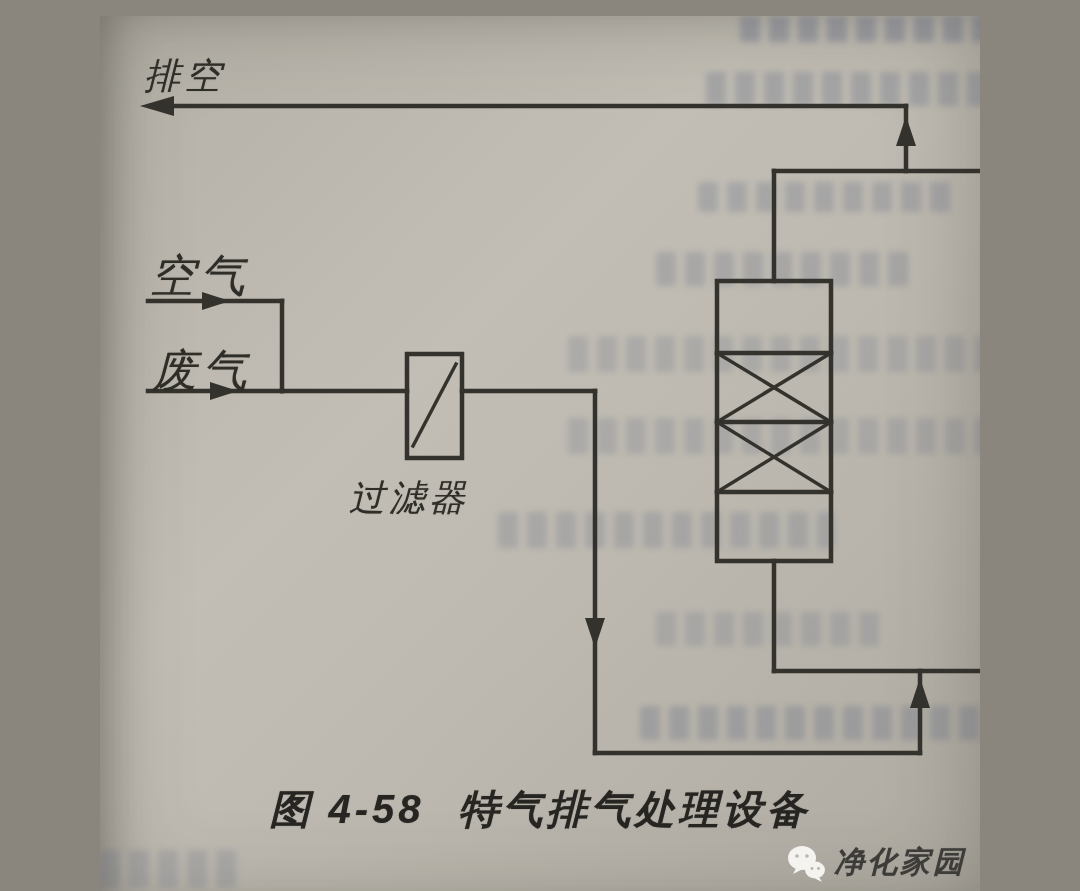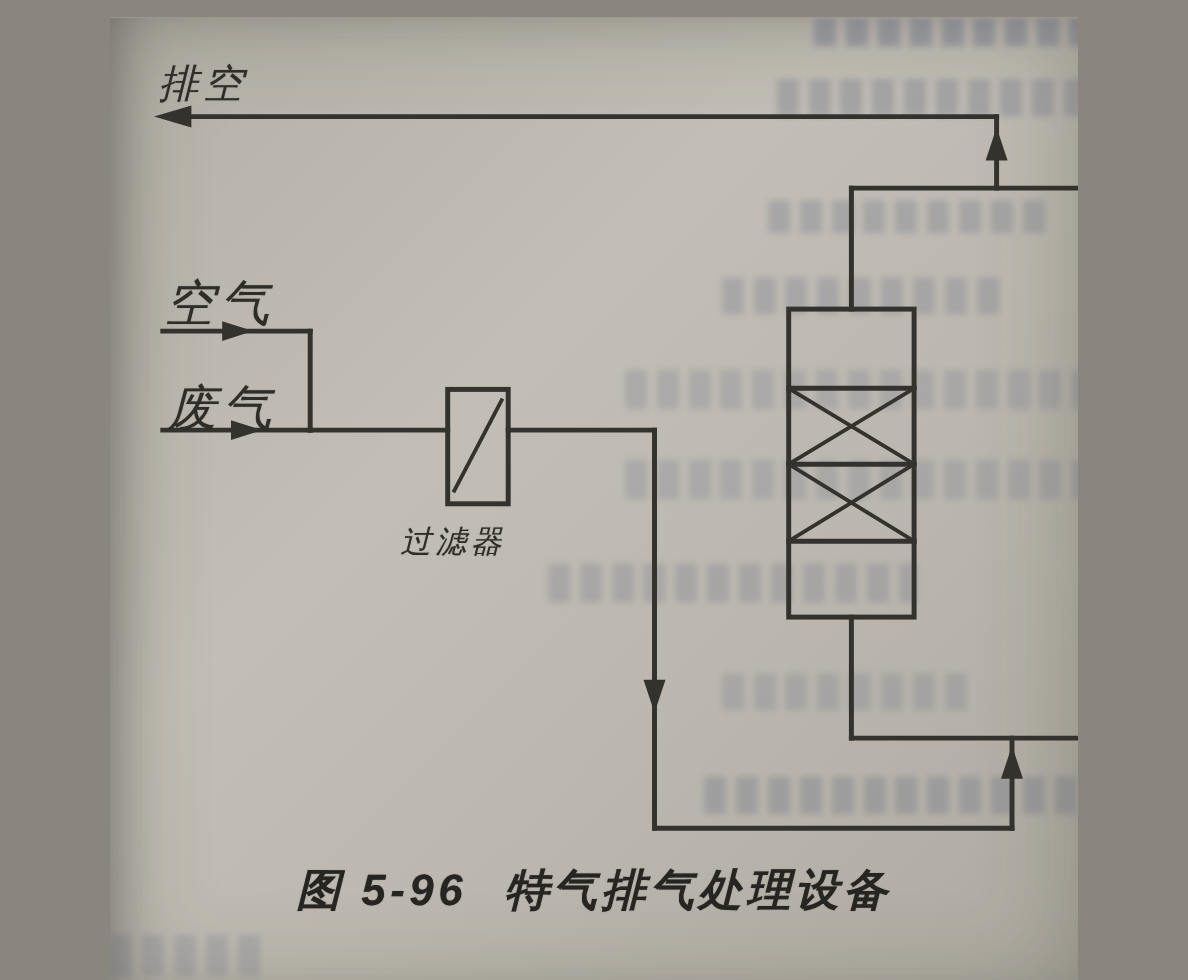--- a/index.html
+++ b/index.html
@@ -34,21 +34,21 @@
     position:absolute;
     color:#2e2d28;
     font-size:45px;
     letter-spacing:5px;
     white-space:nowrap;
     text-shadow:0 0 1px rgba(46,45,40,.45);
   }
   .lbl.vent{left:44px;top:36px;font-size:36px;}
   .lbl.air{left:50px;top:230px;}
   .lbl.waste{left:52px;top:325px;}
-  .lbl.filter{left:264px;top:458px;font-size:28px;letter-spacing:4px;}
+  .lbl.filter{left:249px;top:458px;font-size:36px;letter-spacing:4px;}
   .lbl.adsorber{
     left:1012px;top:294px;
     writing-mode:vertical-rl;
     font-size:36px;letter-spacing:6px;
   }
   .caption{
     position:absolute;left:0;top:766px;width:100%;
     text-align:center;
     color:#262521;
     font-size:40px;font-weight:bold;
@@ -156,18 +156,31 @@
     </g>
   </svg>
 
   <div class="lbl vent">排空</div>
   <div class="lbl air">空气</div>
   <div class="lbl waste">废气</div>
   <div class="lbl filter">过滤器</div>
   <div class="lbl adsorber">反应吸附器</div>
 
   <div class="caption">
-    <span class="fig-num">图 5-96</span><span>特气排气处理设备</span>
+    <span class="fig-num">图 4-58</span><span>特气排气处理设备</span>
   </div>
 
+  <div class="watermark">
+    <svg width="40" height="40" viewBox="0 0 40 40">
+      <ellipse cx="16" cy="15" rx="14" ry="12" fill="#f4f3ef"></ellipse>
+      <path d="M10,25 L7,31 L15,27 Z" fill="#f4f3ef"></path>
+      <circle cx="11" cy="13" r="1.8" fill="#b9b5ac"></circle>
+      <circle cx="21" cy="13" r="1.8" fill="#b9b5ac"></circle>
+      <ellipse cx="29" cy="27" rx="10" ry="8.5" fill="#f4f3ef"></ellipse>
+      <path d="M33,34 L36,39 L29,35.5 Z" fill="#f4f3ef"></path>
+      <circle cx="26" cy="25.5" r="1.4" fill="#b9b5ac"></circle>
+      <circle cx="32.5" cy="25.5" r="1.4" fill="#b9b5ac"></circle>
+    </svg>
+    <span class="wm-text">净化家园</span>
+  </div>
 
   <div class="bottom-bar"></div>
 </div>
 
 </body></html>

